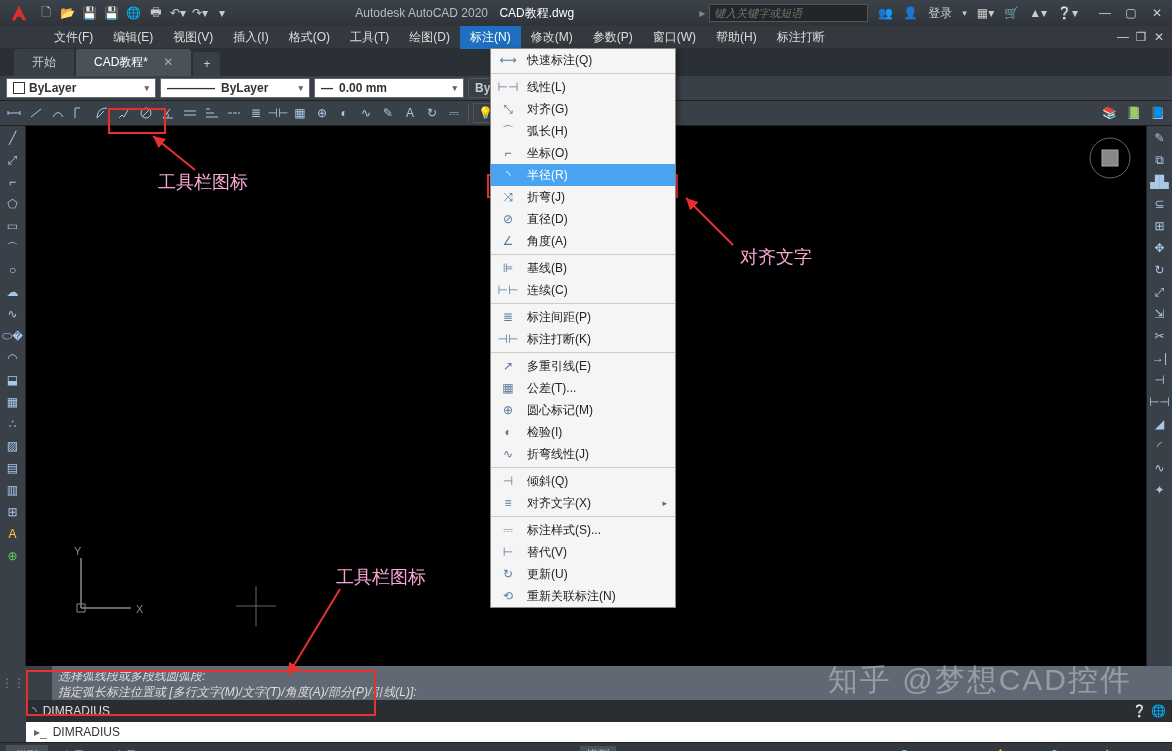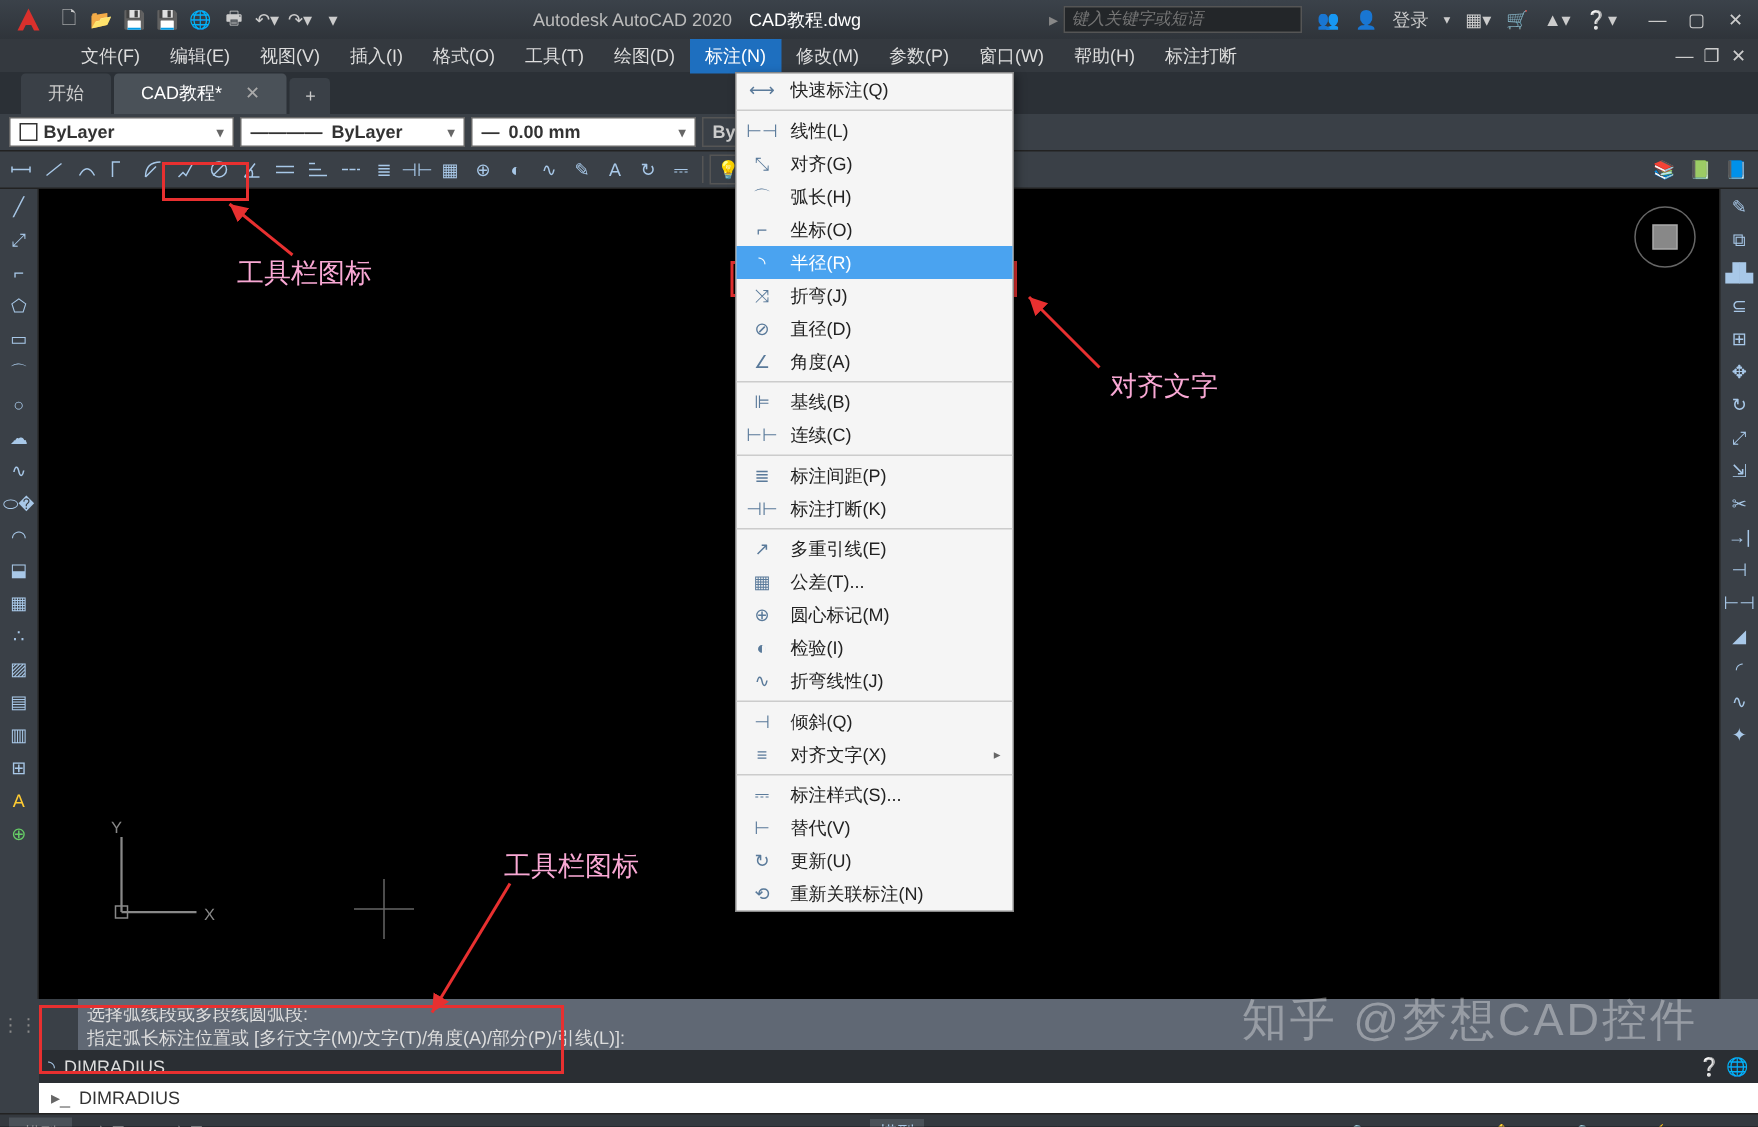--- a/index.html
+++ b/index.html
@@ -455,21 +455,21 @@
   </svg>
 <svg class="red-arrow" style="left:280px;top:585px;" width="80" height="100">
     <path d="M60 4 L8 90" stroke="#e83030" stroke-width="2" marker-end="url(#ah1)"></path>
   </svg>
 
 <div class="cmd-area">
   <div style="display:flex;">
     <div style="width:26px;background:#3a4047;display:flex;align-items:center;justify-content:center;">
         <span style="color:#888;">⋮⋮</span>
       </div>
-    <div style="flex:1;">
+    <div style="flex:1;font-style:italic;">
       <div class="cmd-history">
         <div>选择弧线段或多段线圆弧段:</div>
         <div>指定弧长标注位置或 [多行文字(M)/文字(T)/角度(A)/部分(P)/引线(L)]:</div>
       </div>
     </div>
   </div>
   <div class="cmd-input-row">
     <span class="cmd-icon">◝</span>
     <span class="cmd-text">DIMRADIUS</span>
     <div class="cmd-right-icons">

